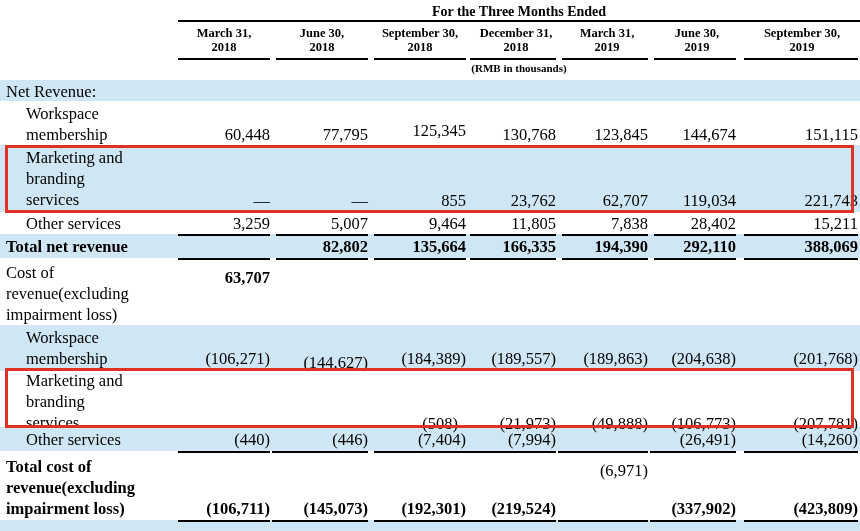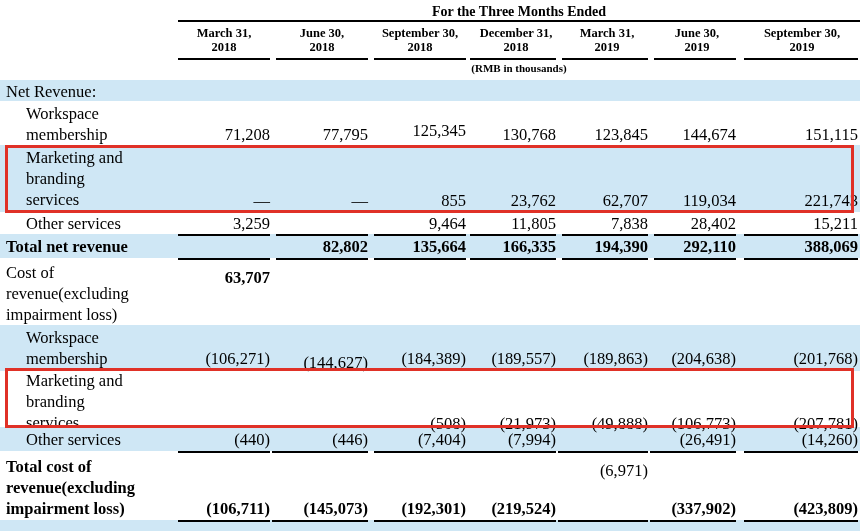--- a/index.html
+++ b/index.html
@@ -100,41 +100,42 @@
   <div class="band" style="top:145px;height:67px;"></div>
   <div class="band" style="top:234px;height:24px;"></div>
   <div class="band" style="top:325px;height:46px;"></div>
   <div class="band" style="top:427px;height:24px;"></div>
   <div class="band" style="top:520px;height:11px;"></div>
 
   <div class="label" style="left:6px;top:81px;">Net Revenue:</div>
 
   <div class="label" style="left:26px;top:103px;">Workspace
 membership</div>
-  <div class="num" style="left:178px;top:124px;width:92px;">71,208</div>
+  <div class="num" style="left:178px;top:124px;width:92px;">60,448</div>
   <div class="num" style="left:276px;top:124px;width:92px;">77,795</div>
   <div class="num" style="left:374px;top:120px;width:92px;">125,345</div>
   <div class="num" style="left:470px;top:124px;width:86px;">130,768</div>
   <div class="num" style="left:562px;top:124px;width:86px;">123,845</div>
   <div class="num" style="left:654px;top:124px;width:82px;">144,674</div>
   <div class="num" style="left:744px;top:124px;width:114px;">151,115</div>
 
   <div class="label" style="left:26px;top:147px;">Marketing and
 branding
 services</div>
   <div class="num" style="left:178px;top:190px;width:92px;">—</div>
   <div class="num" style="left:276px;top:190px;width:92px;">—</div>
   <div class="num" style="left:374px;top:190px;width:92px;">855</div>
   <div class="num" style="left:470px;top:190px;width:86px;">23,762</div>
   <div class="num" style="left:562px;top:190px;width:86px;">62,707</div>
   <div class="num" style="left:654px;top:190px;width:82px;">119,034</div>
   <div class="num" style="left:744px;top:190px;width:114px;">221,743</div>
 
   <div class="label" style="left:26px;top:213px;">Other services</div>
   <div class="num" style="left:178px;top:213px;width:92px;">3,259</div>
+  <div class="num" style="left:276px;top:213px;width:92px;">5,007</div>
   <div class="num" style="left:374px;top:213px;width:92px;">9,464</div>
   <div class="num" style="left:470px;top:213px;width:86px;">11,805</div>
   <div class="num" style="left:562px;top:213px;width:86px;">7,838</div>
   <div class="num" style="left:654px;top:213px;width:82px;">28,402</div>
   <div class="num" style="left:744px;top:213px;width:114px;">15,211</div>
 
   <div class="uline" style="left:178px;top:234px;width:92px;"></div>
   <div class="uline" style="left:276px;top:234px;width:92px;"></div>
   <div class="uline" style="left:374px;top:234px;width:92px;"></div>
   <div class="uline" style="left:470px;top:234px;width:86px;"></div>
@@ -171,21 +172,21 @@
   <div class="num" style="left:466px;top:348px;width:90px;">(189,557)</div>
   <div class="num" style="left:558px;top:348px;width:90px;">(189,863)</div>
   <div class="num" style="left:650px;top:348px;width:86px;">(204,638)</div>
   <div class="num" style="left:744px;top:348px;width:114px;">(201,768)</div>
 
   <div class="label" style="left:26px;top:370px;">Marketing and
 branding
 services</div>
   <div class="num" style="left:178px;top:413px;width:92px;">—</div>
   <div class="num" style="left:272px;top:413px;width:96px;">—</div>
-  <div class="num" style="left:374px;top:413px;width:92px;">(508)</div>
+  <div class="num" style="left:366px;top:413px;width:92px;">(508)</div>
   <div class="num" style="left:466px;top:413px;width:90px;">(21,973)</div>
   <div class="num" style="left:558px;top:413px;width:90px;">(49,888)</div>
   <div class="num" style="left:650px;top:413px;width:86px;">(106,773)</div>
   <div class="num" style="left:744px;top:413px;width:114px;">(207,781)</div>
 
   <div class="label" style="left:26px;top:429px;">Other services</div>
   <div class="num" style="left:178px;top:429px;width:92px;">(440)</div>
   <div class="num" style="left:272px;top:429px;width:96px;">(446)</div>
   <div class="num" style="left:374px;top:429px;width:92px;">(7,404)</div>
   <div class="num" style="left:466px;top:429px;width:90px;">(7,994)</div>

